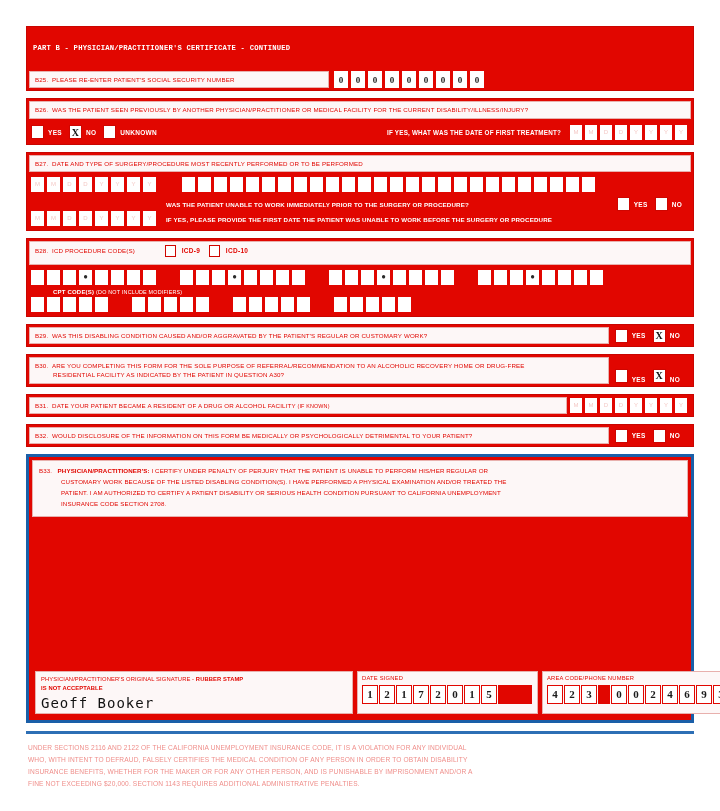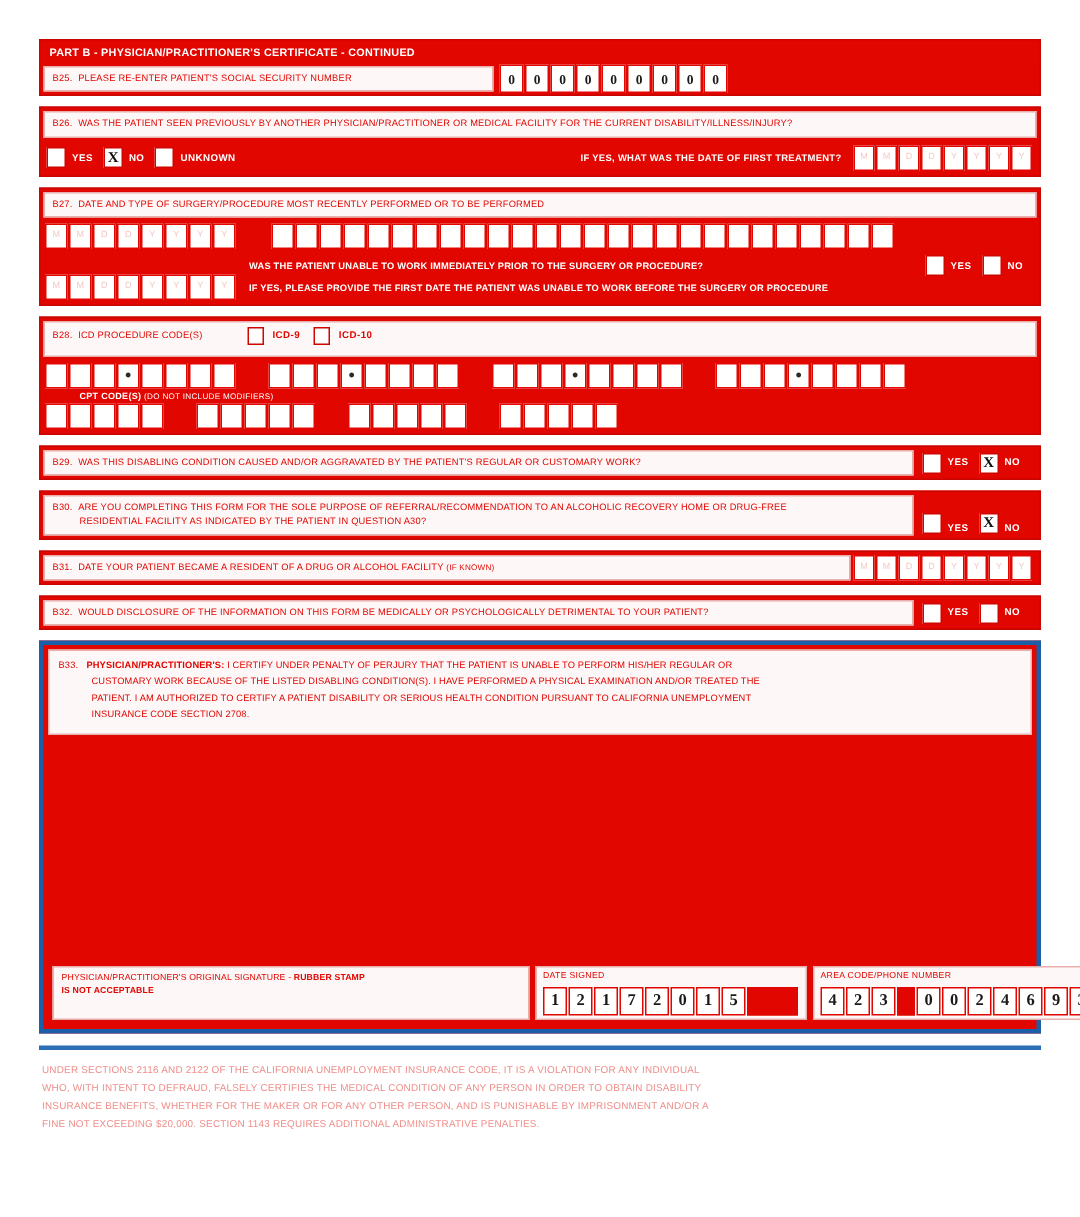--- a/index.html
+++ b/index.html
@@ -32,21 +32,22 @@
     line-height: 1.5;
     padding: 3px 5px 3px 5px;
     box-sizing: border-box;
   }
   .hdr {
     background: #e10600;
     color: #ffffff;
     font-weight: bold;
     font-size: 7.2px;
     letter-spacing: .2px;
-    padding: 3px 6px;
+    padding: 17px 6px;
+    font-family: Liberation Mono, monospace;
   }
 
   
   .boxrow { display: flex; align-items: stretch; }
   .bx {
     width: 15px; height: 17px;
     background: #ffffff;
     border: 1px solid #e10600;
     box-sizing: border-box;
     margin-right: 1px;
@@ -473,20 +474,21 @@
         <div style="padding-left:22px;">INSURANCE CODE SECTION 2708.</div>
       </div>
       <div id="b33-blank"></div>
 
       <div id="sigblock">
         <div id="sig-left">
           <div id="sig-cap">
             <span>PHYSICIAN/PRACTITIONER'S ORIGINAL SIGNATURE - </span><b>RUBBER STAMP</b>
             <div><b>IS NOT ACCEPTABLE</b></div>
           </div>
+          <div id="sig-name">Geoff Booker</div>
         </div>
         <div id="sig-mid">
           <div class="sig-hdr">DATE SIGNED</div>
           <div class="sig-boxes" id="sig-date-boxes">
               <div class="bx" style="width: 16px; height: 19px;">1</div>
               <div class="bx" style="width: 16px; height: 19px;">2</div>
               <div class="bx" style="width: 16px; height: 19px;">1</div>
               <div class="bx" style="width: 16px; height: 19px;">7</div>
               <div class="bx" style="width: 16px; height: 19px;">2</div>
               <div class="bx" style="width: 16px; height: 19px;">0</div>

